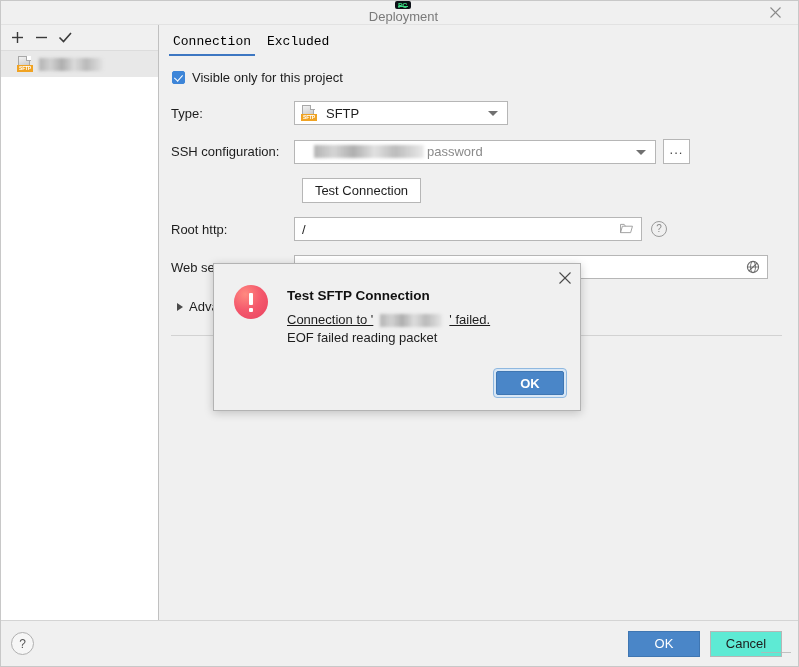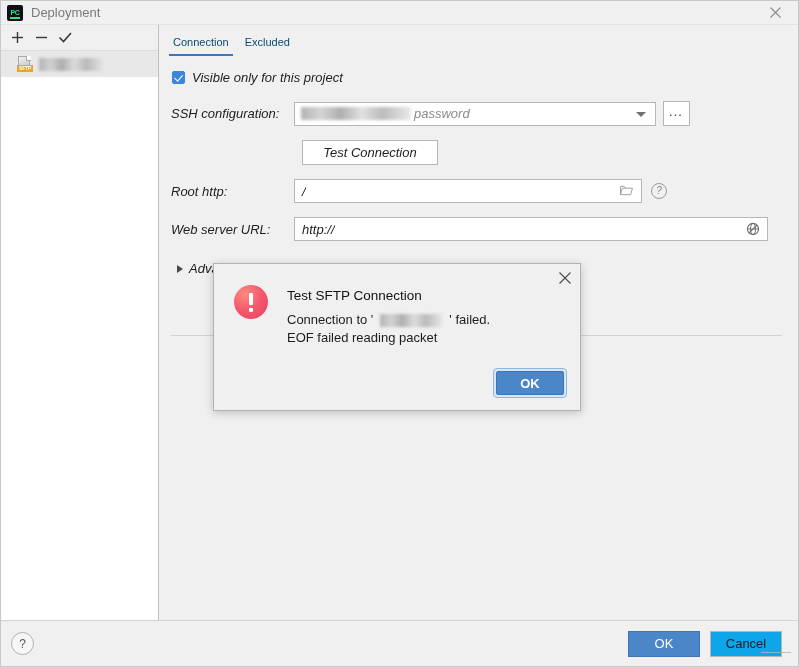--- a/index.html
+++ b/index.html
@@ -32,20 +32,21 @@
 
   
   .titlebar {
     height: 23px;
     min-height: 23px;
     background: #f0f0f0;
     display: flex;
     align-items: center;
     position: relative;
     border-bottom: 1px solid #e2e2e2;
+    flex-direction: column;
   }
   .app-icon {
     width: 16px; height: 16px;
     margin-left: 6px;
     background: #0d1117;
     border-radius: 2px;
     position: relative;
     display: flex;
     align-items: center;
     justify-content: center;
@@ -189,40 +190,40 @@
     align-items: flex-end;
     height: 29px;
     min-height: 29px;
     padding-left: 6px;
     margin-top: 2px;
   }
   .tab {
     padding: 0 8px;
     height: 27px;
     line-height: 26px;
-    font-size: 11px;
-    color: #0c4a6e;
-    cursor: default;
-    position: relative;
+    font-size: 13px;
+    color: #000000;
+    cursor: default;
+    position: relative;
+    font-family: Liberation Mono, monospace;
   }
   .tab.active::after {
     content: "";
     position: absolute;
     left: 4px; right: 4px;
     bottom: 0;
     height: 2px;
     background: #3d77c2;
   }
 
   .form {
     flex: 1;
     position: relative;
     padding: 14px 16px 0 12px;
     box-sizing: border-box;
-    font-style: italic;
   }
 
   .row {
     display: flex;
     align-items: center;
     margin-bottom: 14px;
   }
   .lbl {
     width: 123px;
     min-width: 123px;
@@ -281,21 +282,21 @@
     border-top: 5px solid #707070;
   }
 
   #type-field { width: 214px; }
   #type-field .val { display: flex; align-items: center; gap: 5px; padding-left: 6px; }
 
   #ssh-field { width: 362px; }
   #ssh-field .ssh-inner {
     display: flex;
     align-items: center;
-    padding-left: 6px;
+    padding-left: 19px;
     gap: 3px;
   }
   .ssh-redact { width: 110px; }
   .ssh-suffix { color: #8a8a8a; font-size: 13px; }
 
   .btn {
     height: 25px;
     background: #ffffff;
     border: 1px solid #b6b6b6;
     box-sizing: border-box;
@@ -310,21 +311,21 @@
   }
   .dots-btn {
     width: 27px;
     height: 25px;
     margin-left: 7px;
     font-size: 13px;
     letter-spacing: 1px;
     color: #444;
     padding-bottom: 4px;
   }
-  #test-conn-btn { width: 136px; margin-left: 131px; }
+  #test-conn-btn { width: 119px; margin-left: 131px; }
 
   #rootpath-field { width: 348px; }
   #webserver-field { width: 474px; }
 
   .help-circle {
     width: 14px; height: 14px;
     border: 1px solid #9a9a9a;
     border-radius: 50%;
     color: #8a8a8a;
     font-size: 10px;
@@ -405,21 +406,21 @@
     display: flex;
     align-items: center;
     justify-content: center;
     cursor: default;
     box-sizing: border-box;
     font-family: "Liberation Sans", sans-serif;
   }
   .btn-secondary {
     width: 72px; height: 26px;
     margin-left: 10px;
-    background: #0ea5e9;
+    background: #5eead4;
     border: 1px solid #b6b6b6;
     color: #1d1d1d;
     font-size: 13px;
     display: flex;
     align-items: center;
     justify-content: center;
     cursor: default;
     box-sizing: border-box;
     position: relative;
     font-family: "Liberation Sans", sans-serif;
@@ -491,31 +492,31 @@
     left: 50%; margin-left: -2px;
     top: 23px;
     width: 4px; height: 4px;
     background: #ffffff;
     border-radius: 1px;
   }
   .modal-title {
     position: absolute;
     left: 73px; top: 24px;
     font-size: 13.5px;
-    font-weight: normal;
+    font-weight: bold;
     color: #111;
   }
   .modal-msg {
     position: absolute;
     left: 73px; top: 47px;
     font-size: 13px;
     color: #1d1d1d;
     line-height: 18px;
   }
-  .modal-msg .line1 { display: flex; align-items: center; gap: 7px; white-space: nowrap; }
+  .modal-msg .line1 { display: flex; align-items: center; gap: 7px; white-space: nowrap; text-decoration: underline; }
   .modal-redact { width: 62px; display: inline-block; }
   .modal-ok-wrap {
     position: absolute;
     right: 13px; bottom: 12px;
     padding: 2px;
     border: 1px solid #8fb8e0;
     border-radius: 4px;
     background: #d8e7f6;
   }
   .modal-ok {
@@ -592,20 +593,34 @@
         <div class="tab">Excluded</div>
       </div>
 
       <div class="form">
 
         <div class="row cb-row">
           <div class="cbox"></div>
           <div class="cb-label">Visible only for this project</div>
         </div>
 
+        <div class="row">
+          <div class="lbl">Type:</div>
+          <div class="field" id="type-field">
+            <div class="val">
+              <span class="sftp-icon">
+                <span class="page"></span>
+                  <span class="fold"></span>
+                  <span class="tag">SFTP</span>
+              </span>
+              <span>SFTP</span>
+            </div>
+            <span class="combo-arrow"></span>
+          </div>
+        </div>
 
         <div class="row">
           <div class="lbl">SSH configuration:</div>
           <div class="field" id="ssh-field">
             <div class="ssh-inner">
               <span class="redact ssh-redact"></span>
               <span class="ssh-suffix">password</span>
             </div>
             <span class="combo-arrow"></span>
           </div>

